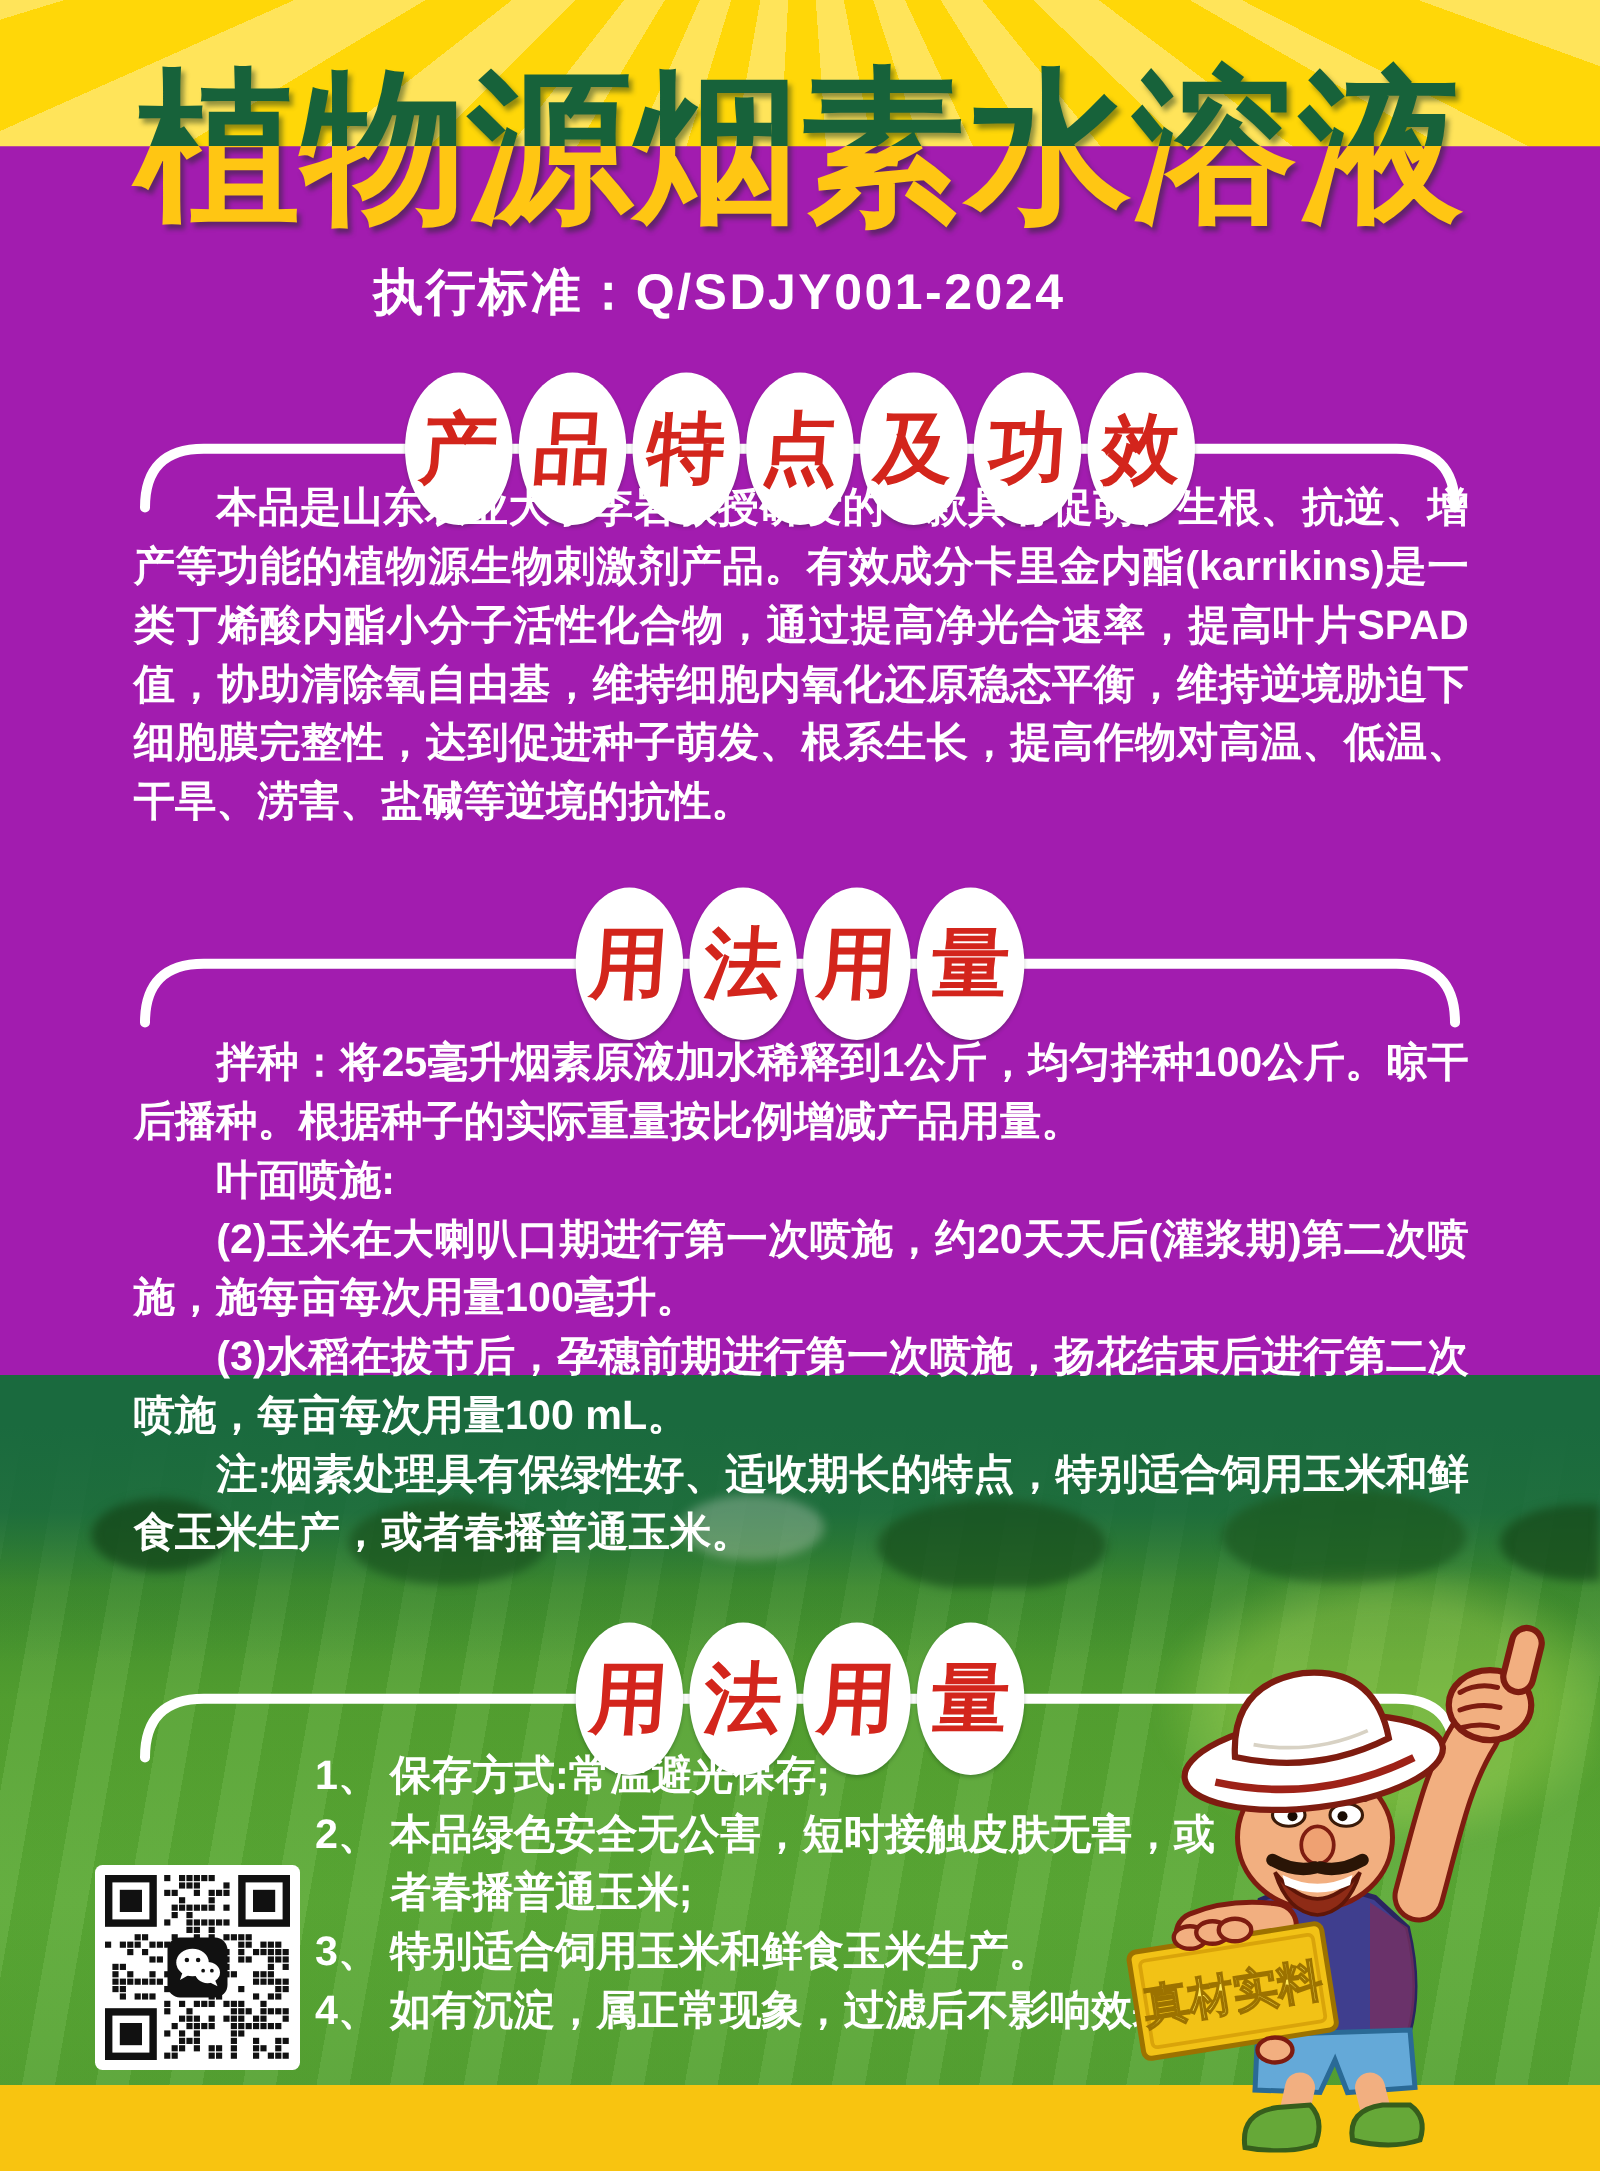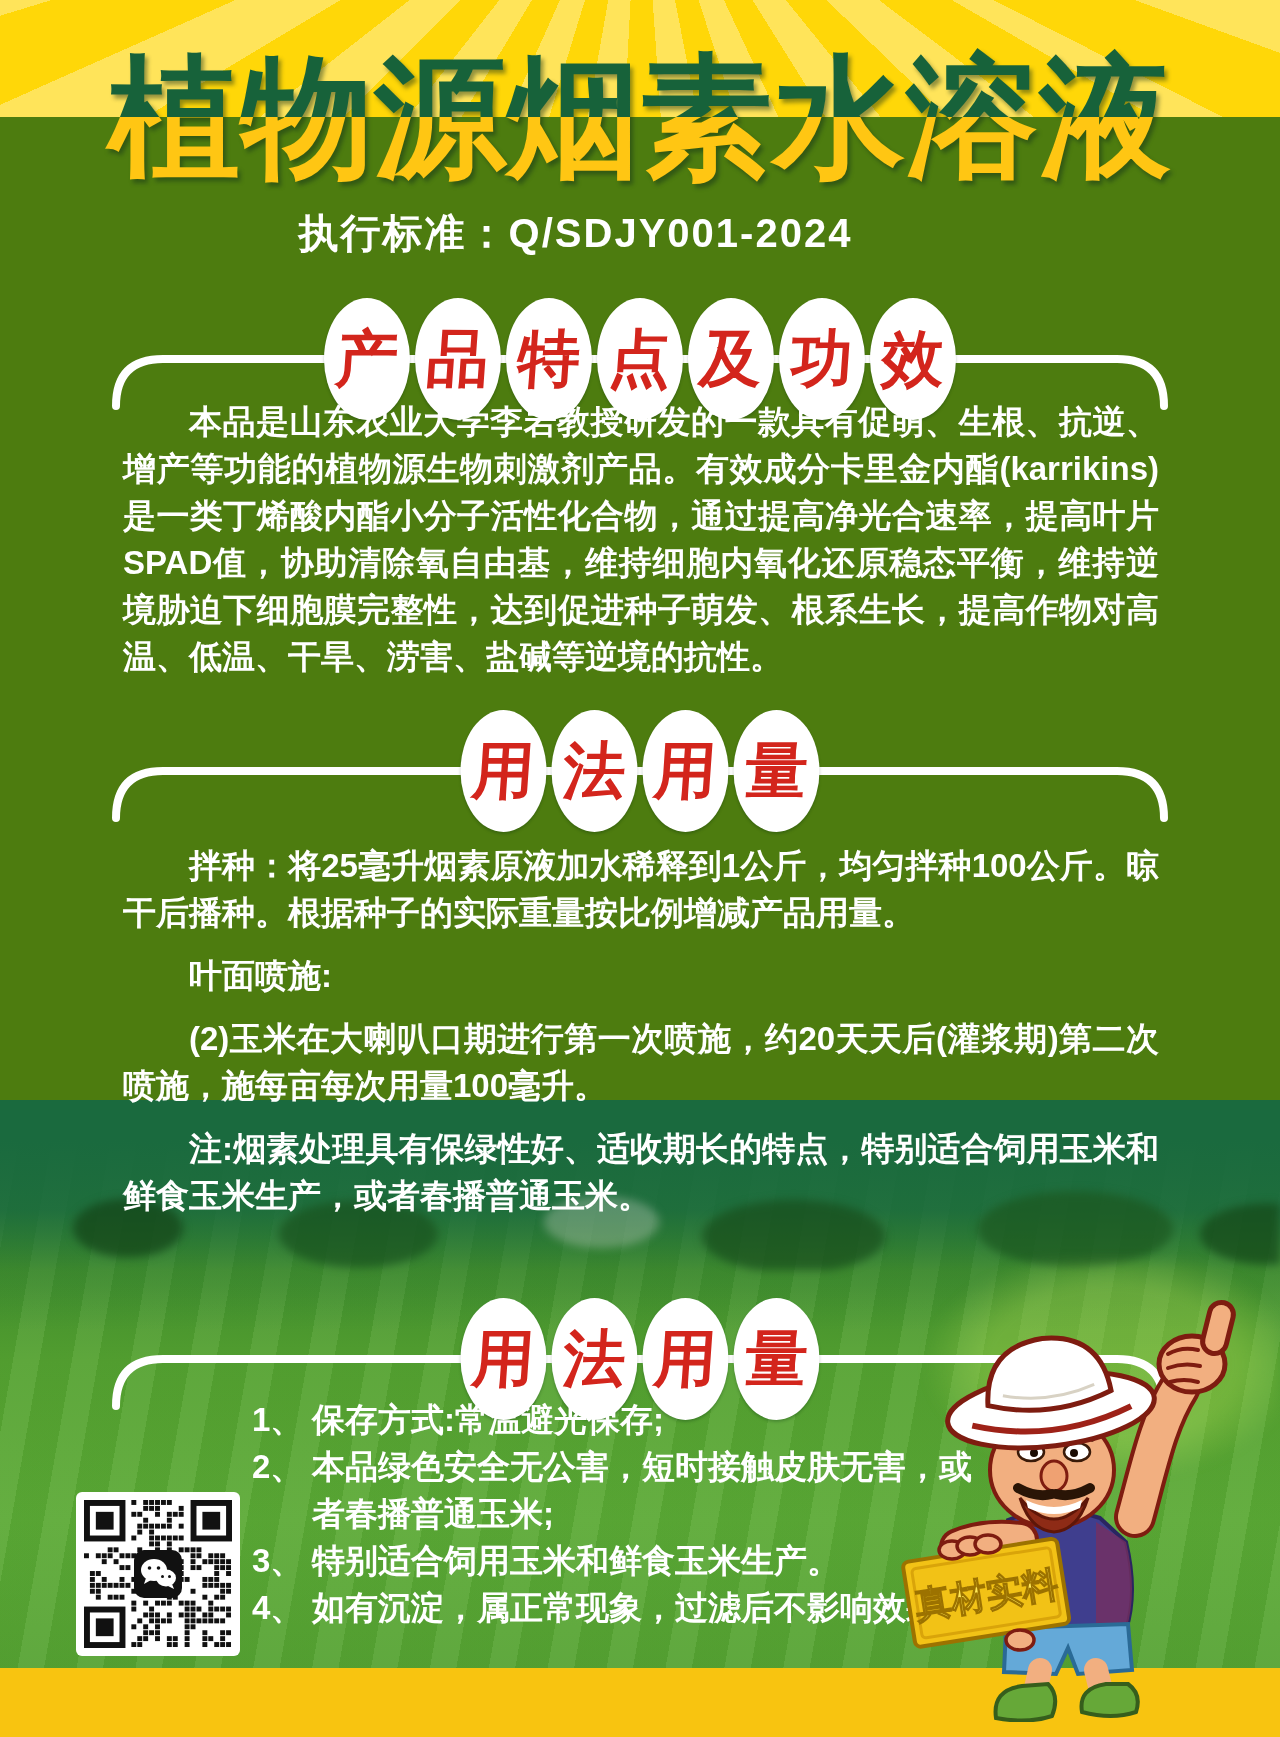--- a/index.html
+++ b/index.html
@@ -1,20 +1,20 @@
 <!DOCTYPE html>
 <html><head>
 <meta charset="utf-8">
 <style>
   html,body{margin:0;padding:0;}
   .page{
     position:relative;
     width:1280px;height:1737px;
     overflow:hidden;
-    background:#4d7c0f;
+    background:#a21caf;
     font-family:"Liberation Sans", sans-serif;
   }
 
   
   .sun-band{
     position:absolute;left:0;top:0;width:1280px;height:117px;
     background:
       repeating-conic-gradient(from 120deg at 50% -180px,
         #FFD708 0deg 7deg, #FFE45A 7deg 14deg);
   }
@@ -52,21 +52,21 @@
     font-size:62px;font-weight:700;color:#D3251C;
     transform:skewX(-4deg);
   }
 
   
   .bodytext{
     position:absolute;left:107px;width:1068px;
     color:#FFFFFF;font-size:33px;font-weight:600;line-height:47px;
     text-align:justify;
   }
-  .bodytext p{margin:16px;text-indent:2em;}
+  .bodytext p{margin:0;text-indent:2em;}
 
   
   .notes{
     position:absolute;left:252px;top:1396px;width:740px;
     color:#FFFFFF;font-size:33px;font-weight:600;line-height:47px;
   }
   .note-row{display:flex;}
   .note-num{flex:0 0 60px;}
   .note-text{flex:1;}
 
@@ -185,20 +185,21 @@
       <div class="circle">
           <span>量</span>
         </div>
     </div>
   </div>
 
   <div class="bodytext" style="top:826px">
     <p>拌种：将25毫升烟素原液加水稀释到1公斤，均匀拌种100公斤。晾干后播种。根据种子的实际重量按比例增减产品用量。</p>
     <p>叶面喷施:</p>
     <p>(2)玉米在大喇叭口期进行第一次喷施，约20天天后(灌浆期)第二次喷施，施每亩每次用量100毫升。</p>
+    <p>(3)水稻在拔节后，孕穗前期进行第一次喷施，扬花结束后进行第二次喷施，每亩每次用量100 mL。</p>
     <p>注:烟素处理具有保绿性好、适收期长的特点，特别适合饲用玉米和鲜食玉米生产，或者春播普通玉米。</p>
   </div>
 
   <div class="sec-header" style="top:1284px">
     <svg class="hook-line" viewBox="0 0 1064 150">
       <path d="M8 122 Q8 75 55 75 L1009 75 Q1056 75 1056 122" fill="none" stroke="#FFFFFF" stroke-width="8" stroke-linecap="round"></path>
     </svg>
     <div class="circles">
       <div class="circle">
           <span>用</span>

